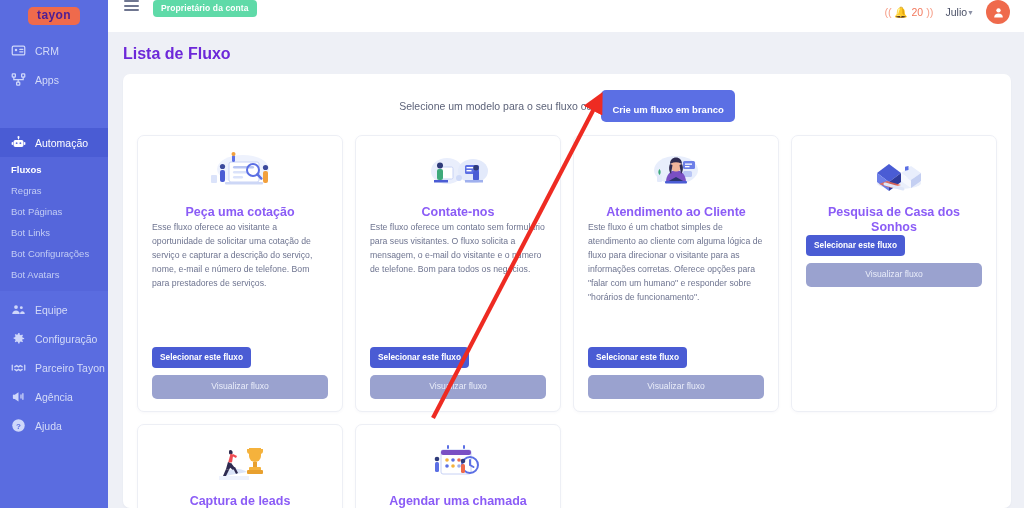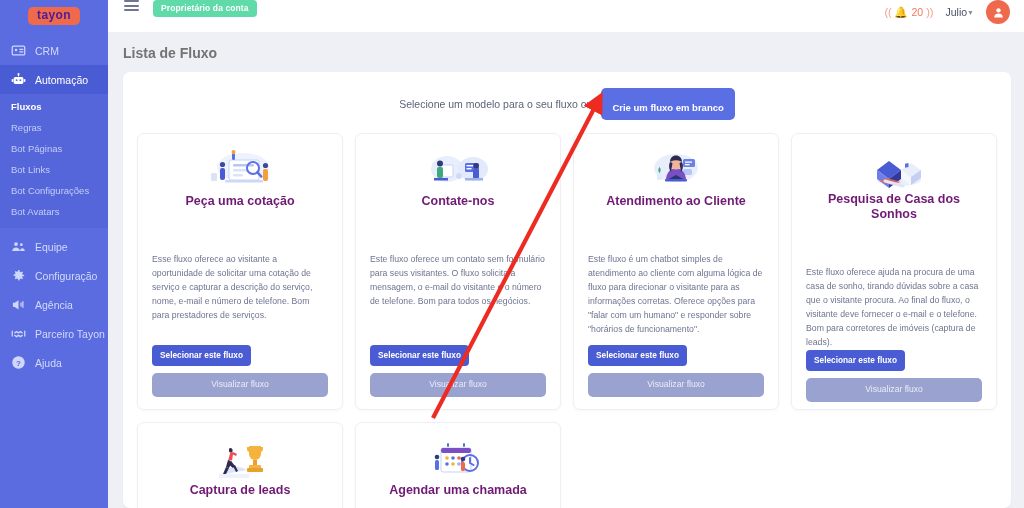--- a/index.html
+++ b/index.html
@@ -28,21 +28,21 @@
     padding: 2px 9px 3px; border-radius: 5px;
     line-height: 1.15;
   }
   .nav-top { padding-top: 4px; }
   .nav-item {
     display: flex; align-items: center;
     height: 29px; padding-left: 11px;
     color: #d3daf8; font-size: 10.5px;
     cursor: pointer; gap: 9px;
   }
-  .nav-item.active { background: #4a5cd4; color: #fff; }
+  .nav-item.active { background: #4a5cd4; color: #fff; margin-top: 34px; }
   .nav-item .ic { width: 15px; height: 15px; flex: 0 0 15px; display: flex; align-items: center; justify-content: center; }
   .nav-item .ic svg { width: 15px; height: 15px; display: block; }
 
   .subnav { background: #5566db; padding: 2px 0 6px; }
   .sub-item {
     display: block; color: #c3cdf5;
     font-size: 9.5px; padding: 5px 0 5px 11px;
     cursor: pointer;
   }
   .sub-item.active { color: #ffffff; font-weight: 700; }
@@ -72,21 +72,21 @@
   .bell { font-size: 11px; }
   .user-name { color: #4a5066; font-size: 10.5px; display: flex; align-items: center; cursor: pointer; }
   .caret { font-size: 7px; color: #8b90a5; }
   .avatar {
     width: 24px; height: 24px; border-radius: 50%;
     background: #ef6a4c; display: flex; align-items: center; justify-content: center;
     cursor: pointer;
   }
 
   .page-title {
-    color: #737373; font-size: 14px;
+    color: #6d28d9; font-size: 16px;
     padding: 13px 0 11px 15px; flex: 0 0 auto;
   }
 
   .panel {
     margin: 0 13px 0 15px;
     background: #ffffff; border-radius: 7px;
     flex: 1 1 auto;
     padding: 14px 14px 0;
     overflow: hidden;
     box-shadow: 0 1px 2px rgba(60,70,120,.05);
@@ -115,27 +115,27 @@
     padding: 14px 14px 12px;
     display: flex; flex-direction: column;
     height: 277px;
     box-shadow: 0 1px 3px rgba(70,80,130,.04);
     cursor: pointer;
   }
   .card-short { height: 277px; }
   .illus { height: 46px; display: flex; align-items: center; justify-content: center; }
   .illus svg { display: block; }
   .card-title {
-    text-align: center; color: #701a75;
+    text-align: center; color: #8b5cf6;
     font-size: 12.5px; font-weight: 700;
-    line-height: 1.2;
+    margin-top: 9px; line-height: 1.2;
   }
   .card-desc {
     color: #6e7490; font-size: 8.7px; line-height: 1.62;
-    margin-top: 43px; flex: 1 1 auto;
+    flex: 1 1 auto;
   }
   .card-actions { display: flex; flex-direction: column; gap: 7px; }
   .btn-select {
     align-self: flex-start;
     background: #4a5cd4; color: #fff;
     font-size: 8.3px; font-weight: 700;
     border: none; border-radius: 4px;
     padding: 5px 8px 6px; cursor: pointer;
   }
   .btn-view {
@@ -159,20 +159,31 @@
     <div class="nav-top">
       <div class="nav-item">
         <span class="ic">
           <svg viewBox="0 0 24 24" fill="none" stroke="#cfd7fa" stroke-width="2">
               <rect x="2" y="5" width="20" height="14" rx="2"></rect>
               <circle cx="8" cy="11" r="2" fill="#cfd7fa" stroke="none"></circle>
               <path d="M14 10h5M14 14h5" stroke-linecap="round"></path>
             </svg>
         </span>
         <span>CRM</span>
+      </div>
+      <div class="nav-item">
+        <span class="ic">
+          <svg viewBox="0 0 24 24" fill="none" stroke="#cfd7fa" stroke-width="2">
+              <rect x="2" y="3" width="5" height="5" rx="1"></rect>
+              <rect x="17" y="3" width="5" height="5" rx="1"></rect>
+              <rect x="9" y="16" width="5" height="5" rx="1"></rect>
+              <path d="M4.5 8v4h15V8M11.5 12v4" stroke-linecap="round"></path>
+            </svg>
+        </span>
+        <span>Apps</span>
       </div>
       <div class="nav-item active">
         <span class="ic">
           <svg viewBox="0 0 24 24" fill="#ffffff">
               <rect x="4" y="8" width="16" height="11" rx="3"></rect>
               <rect x="11" y="3" width="2" height="4" rx="1"></rect>
               <circle cx="12" cy="3" r="1.6"></circle>
               <rect x="1" y="11" width="2.4" height="5" rx="1.2"></rect>
               <rect x="20.6" y="11" width="2.4" height="5" rx="1.2"></rect>
               <circle cx="9" cy="13" r="1.5" fill="#5a6ce0"></circle>
@@ -207,37 +218,37 @@
       <div class="nav-item">
         <span class="ic">
           <svg viewBox="0 0 24 24" fill="#cfd7fa">
               <path d="M12 8.2a3.8 3.8 0 100 7.6 3.8 3.8 0 000-7.6zm9 4.8v-2l-2.3-.4a7 7 0 00-.8-1.9l1.3-1.9-1.4-1.4-1.9 1.3a7 7 0 00-1.9-.8L13.6 3h-2l-.4 2.3a7 7 0 00-1.9.8L7.4 4.8 6 6.2l1.3 1.9a7 7 0 00-.8 1.9L4.2 10.4v2l2.3.4a7 7 0 00.8 1.9L6 16.6 7.4 18l1.9-1.3a7 7 0 001.9.8l.4 2.3h2l.4-2.3a7 7 0 001.9-.8l1.9 1.3 1.4-1.4-1.3-1.9a7 7 0 00.8-1.9z"></path>
             </svg>
         </span>
         <span>Configuração</span>
       </div>
       <div class="nav-item">
         <span class="ic">
+          <svg viewBox="0 0 24 24" fill="none" stroke="#cfd7fa" stroke-width="2" stroke-linecap="round">
+              <path d="M2 8v8M22 8v8"></path>
+              <path d="M6 11l3-2 3 2 3-2 3 2"></path>
+              <path d="M6 15l3 2 3-2 3 2 3-2"></path>
+            </svg>
+        </span>
+        <span>Parceiro Tayon</span>
+      </div>
+      <div class="nav-item">
+        <span class="ic">
           <svg viewBox="0 0 24 24" fill="#cfd7fa">
               <path d="M3 9.5v5a1.5 1.5 0 001.5 1.5H6l6 4V5L6 9H4.5A1.5 1.5 0 003 9.5z"></path>
               <path d="M16 9.5v5" stroke="#cfd7fa" stroke-width="2" stroke-linecap="round"></path>
               <path d="M19 7.5v9" stroke="#cfd7fa" stroke-width="2" stroke-linecap="round"></path>
             </svg>
         </span>
         <span>Agência</span>
-      </div>
-      <div class="nav-item">
-        <span class="ic">
-          <svg viewBox="0 0 24 24" fill="none" stroke="#cfd7fa" stroke-width="2" stroke-linecap="round">
-              <path d="M2 8v8M22 8v8"></path>
-              <path d="M6 11l3-2 3 2 3-2 3 2"></path>
-              <path d="M6 15l3 2 3-2 3 2 3-2"></path>
-            </svg>
-        </span>
-        <span>Parceiro Tayon</span>
       </div>
       <div class="nav-item">
         <span class="ic">
           <svg viewBox="0 0 24 24" fill="#cfd7fa">
               <circle cx="12" cy="12" r="10"></circle>
               <text x="12" y="17" font-size="13" font-weight="700" text-anchor="middle" fill="#5a6ce0" font-family="Liberation Sans, sans-serif">?</text>
             </svg>
         </span>
         <span>Ajuda</span>
       </div>
@@ -374,21 +385,20 @@
               <path d="M20 22v9l12 9v-9z" fill="#6d7fe8"></path>
               <path d="M44 22l10-7 10 7-10 7z" fill="#e9eefc"></path>
               <path d="M54 29l10-7v8l-10 7z" fill="#c4cff2"></path>
               <path d="M44 22v8l10 7v-7z" fill="#f6f8fe"></path>
               <rect x="48" y="26" width="3.5" height="4" fill="#5b6fe4" transform="skewY(-12)"></rect>
               <path d="M30 30l14 4-10 3-12-4z" fill="#ef6a4c" opacity=".85"></path>
               <path d="M28 33l18 5" stroke="#dfe6f8" stroke-width="3" stroke-linecap="round"></path>
             </svg>
           </div>
           <div class="card-title">Pesquisa de Casa dos Sonhos</div>
-          <p class="card-desc">Este fluxo oferece ajuda na procura de uma casa de sonho, tirando dúvidas sobre a casa que o visitante procura. Ao final do fluxo, o visitante deve fornecer o e-mail e o telefone. Bom para corretores de imóveis (captura de leads).</p>
           <div class="card-actions">
             <button class="btn-select">Selecionar este fluxo</button>
             <button class="btn-view">Visualizar fluxo</button>
           </div>
         </div>
 
         <div class="card card-short">
           <div class="illus">
             <svg width="74" height="44" viewBox="0 0 74 44">
               <path d="M16 36h30v4H16z" fill="#eef2fd"></path>

